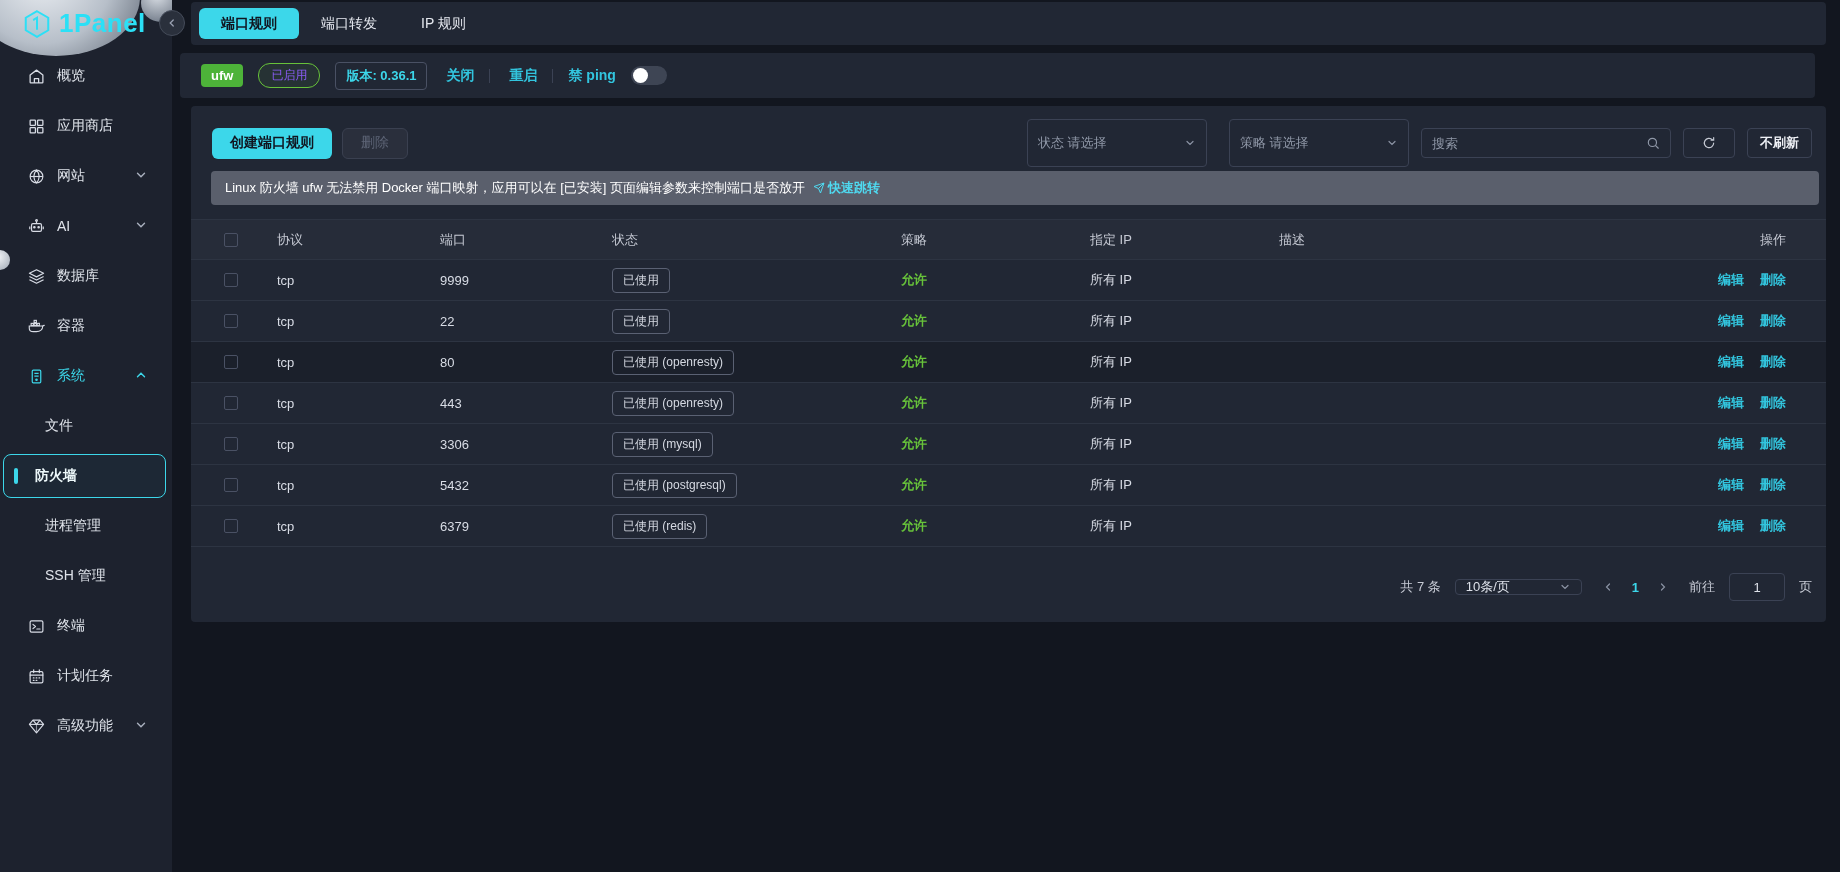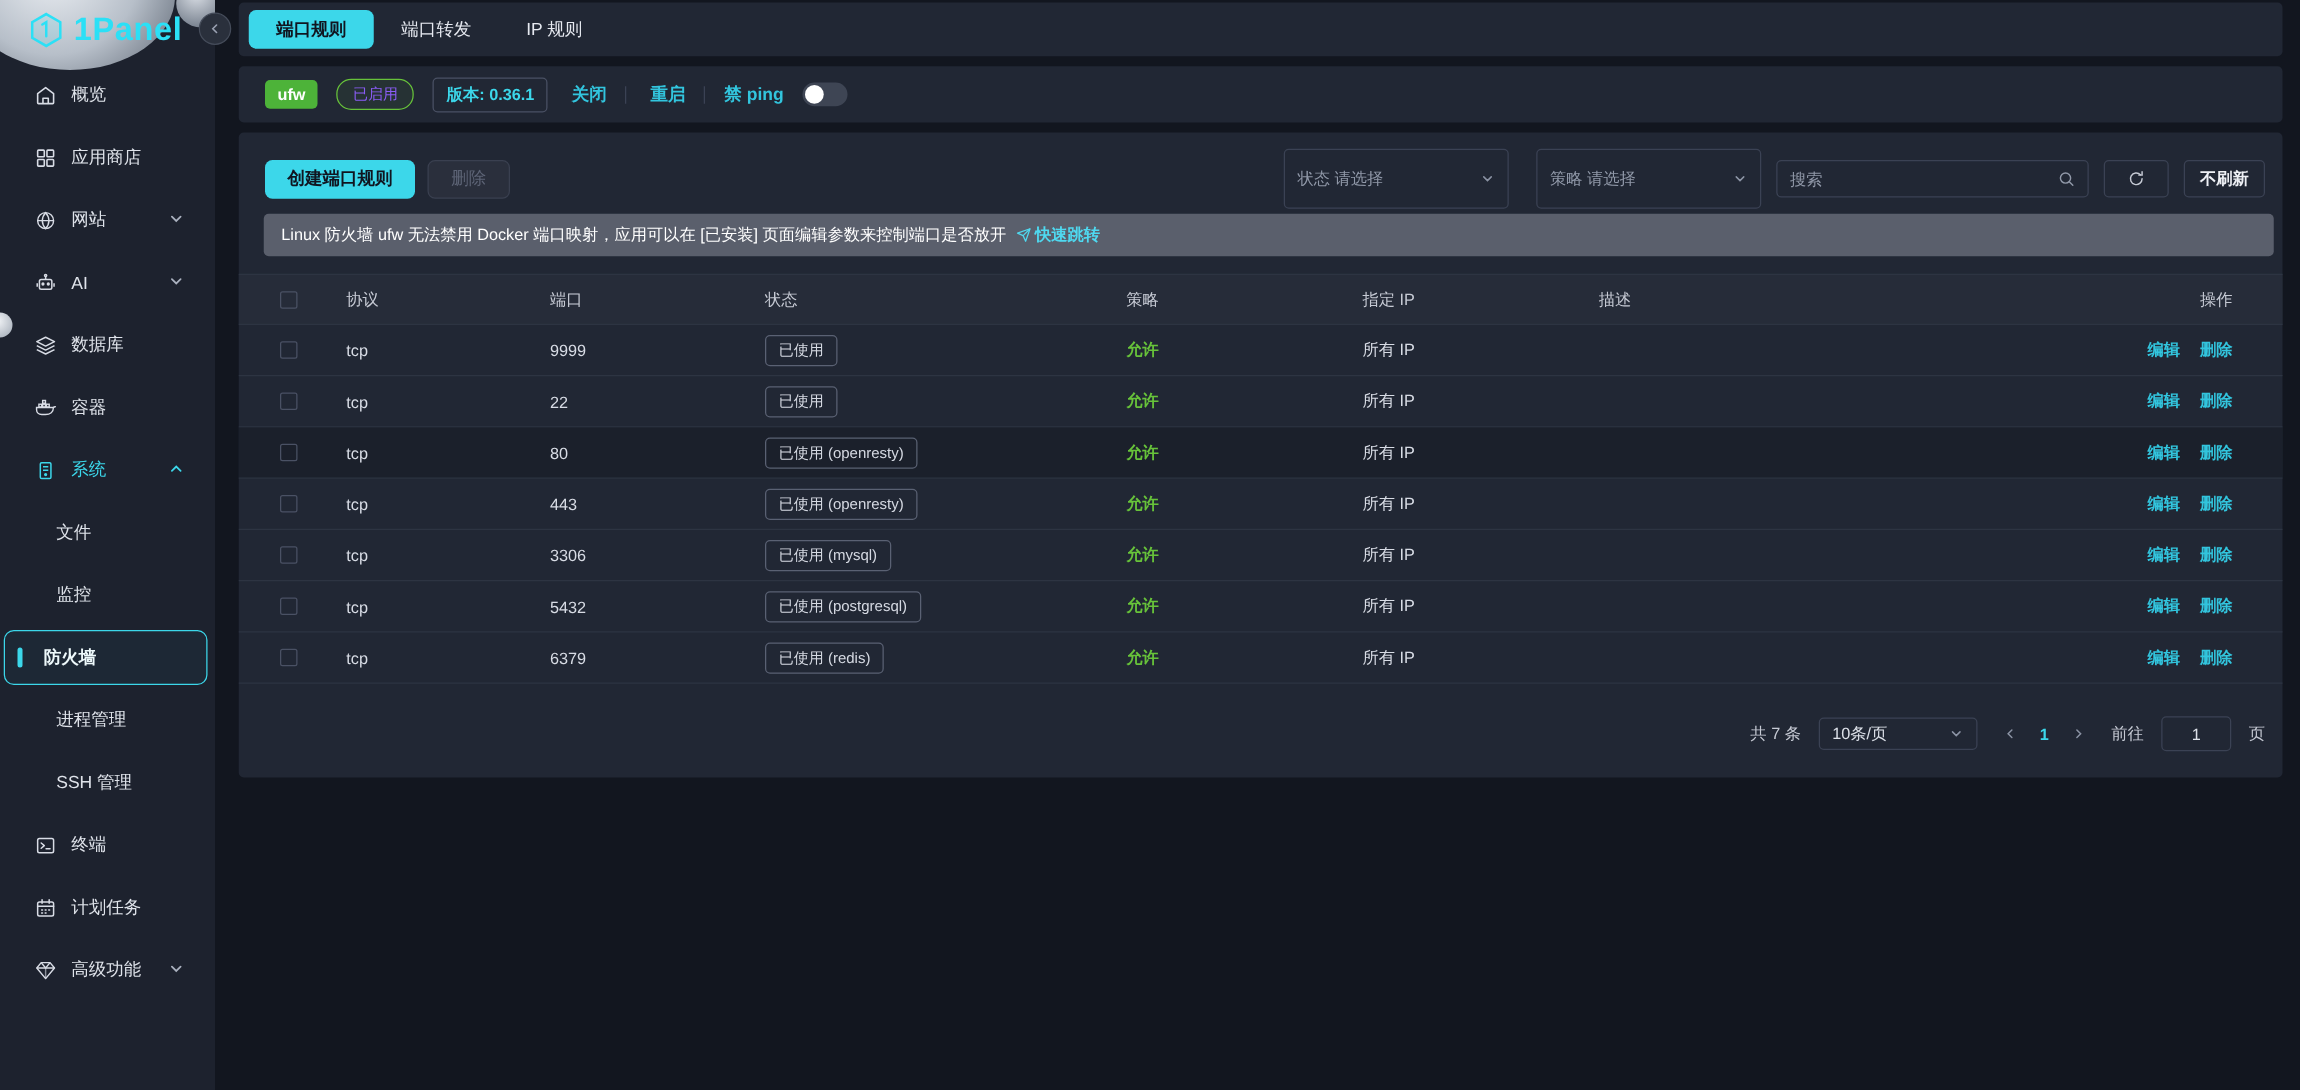--- a/index.html
+++ b/index.html
@@ -55,21 +55,21 @@
     position:absolute; left:191px; top:2px; width:1635px; height:43px;
     background:#212734; border-radius:4px; display:flex; align-items:center; padding-left:8px;
   }
   .tab {
     padding:0 22px; height:31px; display:flex; align-items:center; border-radius:6px;
     color:#e6e9f0; cursor:pointer; font-size:14px;
   }
   .tab.active { background:#3cd7ea; color:#101520; font-weight:bold; }
 
   .statusbar {
-    position:absolute; left:191px; top:53px; width:1635px; height:45px;
+    position:absolute; left:180px; top:53px; width:1635px; height:45px;
     background:#212734; border-radius:4px; display:flex; align-items:center; padding-left:21px; gap:15px;
   }
   .ufw-badge {
     background:#4db339; color:#ffffff; font-weight:bold; font-size:13px;
     padding:4px 10px; border-radius:4px;
   }
   .enabled-pill {
     border:1px solid #67c23a; color:#8b5cf6; font-size:12px;
     padding:3px 12px; border-radius:12px; background:rgba(103,194,58,0.08);
   }
@@ -153,21 +153,21 @@
   .op-link { color:#32c5de; font-weight:bold; cursor:pointer;text-align:center; }
   .op-link + .op-link { margin-left:16px; }
 
   
   .pagination {
     position:absolute; left:0; top:461px; width:100%; height:40px;
     display:flex; align-items:center; justify-content:flex-end; gap:14px;
     padding-right:14px; font-size:13px; color:#c6cad4;
   }
   .pager-select {
-    width:127px; height:26px; border:1px solid #3b4254; border-radius:4px;
+    width:127px; height:16px; border:1px solid #3b4254; border-radius:4px;
     display:flex; align-items:center; padding:0 10px; color:#dde1e9; cursor:pointer;
   }
   .pager-select .sel-chevron { margin-left:auto; width:12px; height:12px; color:#8b93a4; }
   .page-nav { display:flex; align-items:center; gap:18px; margin:0 6px; }
   .page-arrow { color:#8b93a4; cursor:pointer; width:12px; height:12px; }
   .page-num { color:#3cd7ea; font-weight:bold; cursor:pointer; }
   .goto-input {
     width:56px; height:28px; border:1px solid #3b4254; border-radius:4px; background:transparent;
     color:#dde1e9; text-align:center; font-size:13px; outline:none;
     font-family:"Liberation Sans","DejaVu Sans",sans-serif;
@@ -291,23 +291,20 @@
           <svg viewBox="0 0 24 24" fill="none" stroke="currentColor" stroke-width="2.4" stroke-linecap="round">
               <polyline points="6 15 12 9 18 15"></polyline>
             </svg>
         </span>
       </div>
 
       <div class="menu-item sub">
         <span class="mi-label">文件</span>
       </div>
 
-      <div class="menu-item sub">
-        <span class="mi-label">监控</span>
-      </div>
 
       <div class="menu-item firewall">
         <div class="fw-box">
           <span class="fw-bar"></span>
           <span class="fw-label">防火墙</span>
         </div>
       </div>
 
       <div class="menu-item sub">
         <span class="mi-label">进程管理</span>

